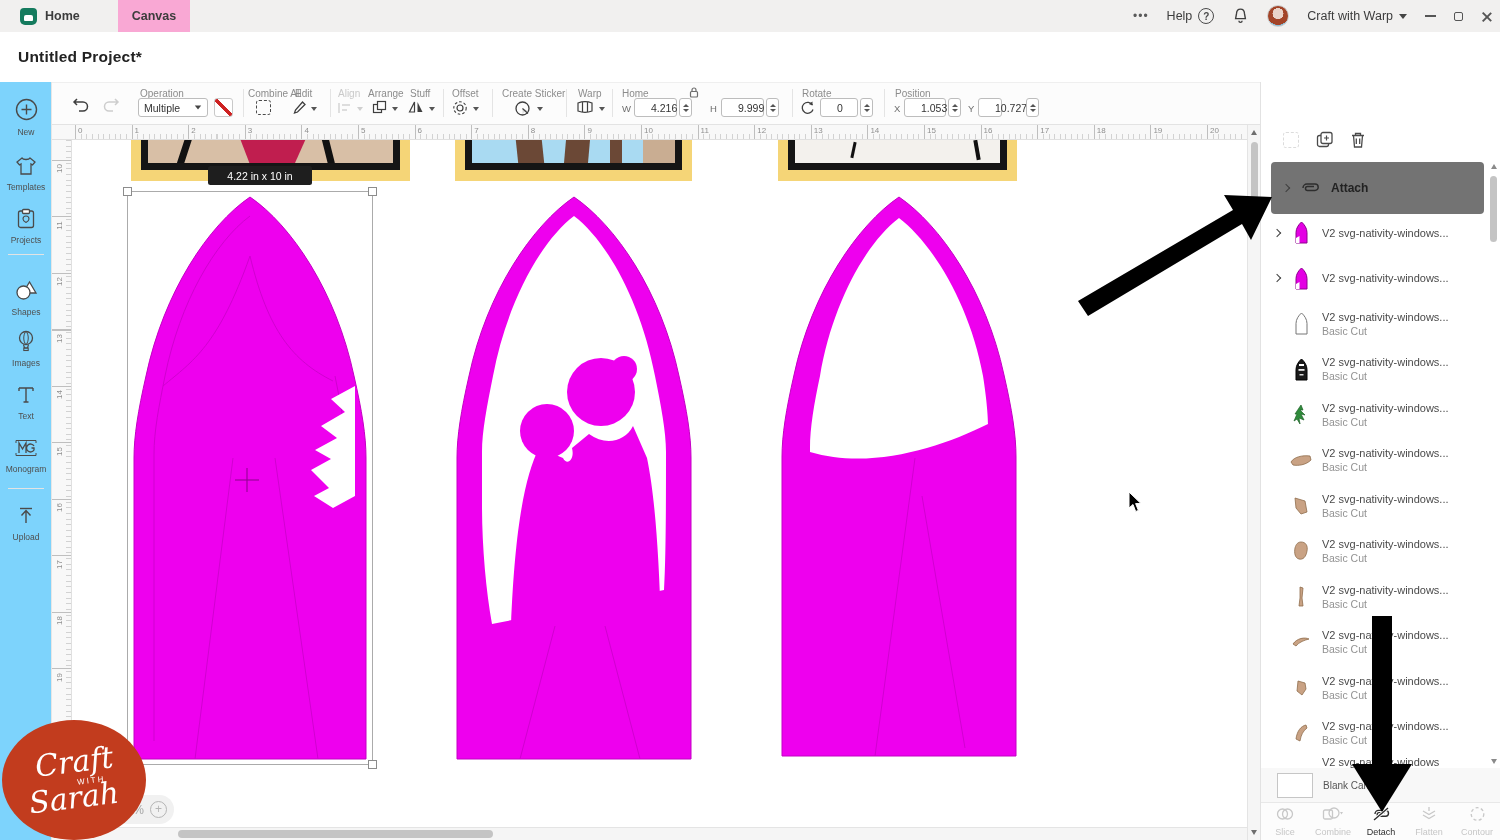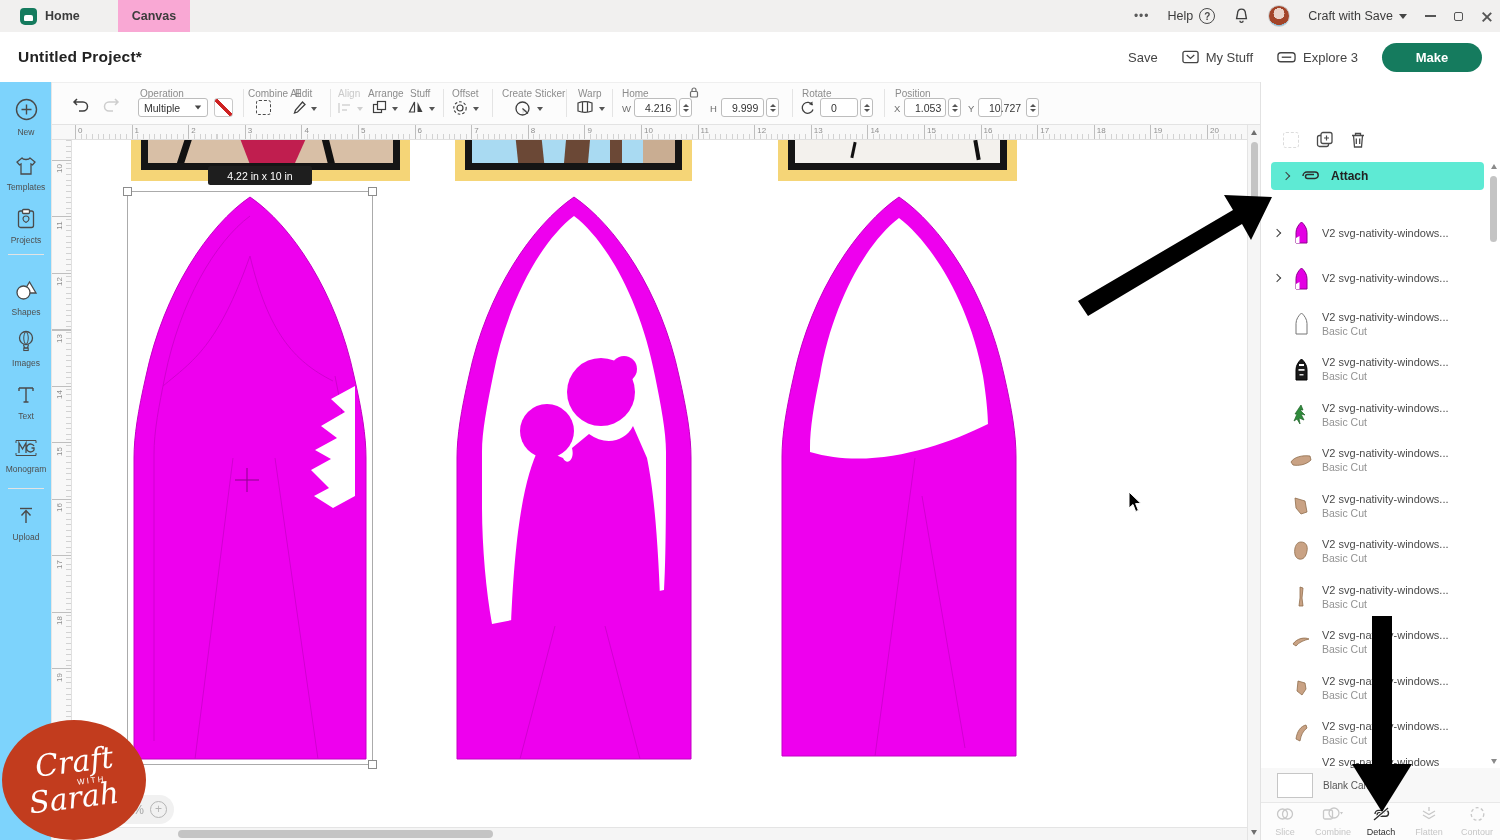--- a/index.html
+++ b/index.html
@@ -34,21 +34,21 @@
   #make-btn{width:100px;height:29px;border-radius:15px;background:#157B5E;color:#fff;font-size:13px;font-weight:bold;display:flex;align-items:center;justify-content:center;}
 
   
   #toolbar{left:52px;top:82px;width:1208px;height:43px;background:#FCFCFC;border-bottom:1px solid #E3E3E3;border-top:1px solid #EFEFEF;}
   .tlabel{position:absolute;top:5px;font-size:10px;color:#8C8C8C;white-space:nowrap;}
   .tlabel.dis{color:#C9C9C9;}
   .tdiv{position:absolute;top:6px;height:28px;width:1px;background:#E4E4E4;}
   .ticon{position:absolute;top:17px;}
   .tcaret{position:absolute;top:24px;width:0;height:0;border-left:3.5px solid transparent;border-right:3.5px solid transparent;border-top:4.5px solid #555;}
   .tcaret.dis{border-top-color:#CFCFCF;}
-  .tinput{position:absolute;top:15px;height:19px;border:1px solid #BDBDBD;border-radius:3px;background:#fff;font-size:10.5px;color:#333;display:flex;align-items:center;padding-left:10px;}
+  .tinput{position:absolute;top:15px;height:19px;border:1px solid #BDBDBD;border-radius:3px;background:#fff;font-size:10.5px;color:#333;display:flex;align-items:center;padding-left:16px;}
   .stepper{position:absolute;top:15px;width:13px;height:19px;border:1px solid #BDBDBD;border-radius:3px;background:#fff;display:flex;flex-direction:column;align-items:center;justify-content:center;gap:2px;}
   .stepper i{width:0;height:0;border-left:3px solid transparent;border-right:3px solid transparent;}
   .stepper .up{border-bottom:3.5px solid #555;} .stepper .dn{border-top:3.5px solid #555;}
   .minlab{position:absolute;top:20px;font-size:9.5px;color:#6E6E6E;}
   #op-select{position:absolute;left:86px;top:15px;width:70px;height:19px;border:1px solid #BDBDBD;border-radius:3px;background:#fff;font-size:10.5px;color:#333;display:flex;align-items:center;padding:0 5px;justify-content:space-between;}
   #op-swatch{position:absolute;left:162px;top:15px;width:19px;height:19px;border:1px solid #C9C9C9;border-radius:3px;background:linear-gradient(45deg,transparent 44%,#CE2222 44% 56%,transparent 56%),#fff;}
 
   
   #sidebar{left:0;top:82px;width:52px;height:758px;background:#7dd3fc;border-right:1px solid #E6E6E6;}
   .sb-item{position:absolute;left:0;width:52px;text-align:center;}
@@ -84,21 +84,21 @@
   #cvthumb{position:absolute;left:3px;top:17px;width:7px;height:72px;background:#C4C4C4;border-radius:4px;}
 
   
   #panel{left:1260px;top:82px;width:240px;height:758px;background:#fff;border-left:1px solid #E2E2E2;}
   #panel-tabs{position:absolute;left:0;top:0;width:240px;height:38px;border-bottom:1px solid #E6E6E6;}
   #tab-layers{position:absolute;left:12px;top:10px;font-size:12.5px;font-weight:bold;color:#157B5E;}
   #tab-layers-underline{position:absolute;left:10px;top:35px;width:50px;height:3px;background:#157B5E;}
   #tab-colorsync{position:absolute;left:77px;top:10px;font-size:12.5px;color:#5F5F5F;}
   #panel-icons{position:absolute;left:0;top:42px;width:240px;height:34px;}
   #layer-list{position:absolute;left:0;top:78px;width:240px;height:608px;overflow:hidden;}
-  #attach-row{position:absolute;left:10px;top:2px;width:213px;height:28px;background:#5eead4;border-radius:4px;display:flex;align-items:center;gap:10px;padding-left:12px;}
+  #attach-row{position:absolute;left:10px;top:2px;width:213px;height:52px;background:#737373;border-radius:4px;display:flex;align-items:center;gap:10px;padding-left:12px;}
   #attach-label{font-size:12px;font-weight:bold;color:#222;}
   .chev{width:6px;height:6px;border-right:1.6px solid #3E3E3E;border-bottom:1.6px solid #3E3E3E;transform:rotate(-45deg);flex:none;}
   .lrow{position:absolute;left:10px;width:213px;height:45px;display:flex;align-items:center;gap:9px;padding-left:3px;}
   .lrow .thumb{width:24px;display:flex;justify-content:center;flex:none;}
   .lrow .txt .nm{font-size:11px;color:#4A4A4A;white-space:nowrap;}
   .lrow .txt .sub{font-size:10.5px;color:#929292;margin-top:2px;}
   #list-scroll{position:absolute;left:227px;top:78px;width:12px;height:608px;}
   #list-thumb{position:absolute;left:2px;top:16px;width:7px;height:66px;background:#C4C4C4;border-radius:4px;}
   #blankbar{position:absolute;left:0;top:686px;width:240px;height:34px;background:#F8F8F8;display:flex;align-items:center;gap:10px;padding-left:16px;}
   #blank-swatch{width:36px;height:25px;background:#fff;border:1px solid #C6C6C6;}
@@ -136,51 +136,31 @@
       <span class="dots">•••</span>
       <span class="tb-item">
         <span>Help</span>
         <span class="qmark">?</span>
       </span>
       <svg width="17" height="18" viewBox="0 0 16 16">
           <path d="M8 1.5 C5.4 1.5 4.3 3.8 4.2 6 L3.4 10.5 H12.6 L11.8 6 C11.7 3.8 10.6 1.5 8 1.5 Z M6.5 12.5 a1.5 1.5 0 0 0 3 0" fill="none" stroke="#3E3E3E" stroke-width="1.3"></path>
         </svg>
       <span id="avatar"></span>
       <span class="tb-item">
-        <span>Craft with Save</span>
+        <span>Craft with Warp</span>
         <span class="caret-down"></span>
       </span>
       <span class="win-min"></span>
       <span class="win-max"></span>
       <span class="win-close"></span>
     </div>
   </div>
 
   <div id="header" class="abs">
     <div id="proj-title" class="abs">Untitled Project*</div>
-    <div id="header-right" class="abs">
-      <span class="hdr-link">
-          <span>Save</span>
-        </span>
-      <span class="hdr-link">
-        <svg width="17" height="14" viewBox="0 0 18 14">
-            <rect x="1" y="1" width="16" height="12" rx="2" fill="none" stroke="#444" stroke-width="1.4"></rect>
-            <path d="M5 5 L9 8.5 L13 5" fill="none" stroke="#444" stroke-width="1.4"></path>
-          </svg>
-        <span>My Stuff</span>
-      </span>
-      <span class="hdr-link">
-        <svg width="19" height="13" viewBox="0 0 20 13">
-            <rect x="1" y="1.5" width="18" height="9.5" rx="3" fill="none" stroke="#444" stroke-width="1.4"></rect>
-            <line x1="5" y1="6.2" x2="15" y2="6.2" stroke="#444" stroke-width="1.4"></line>
-          </svg>
-        <span>Explore 3</span>
-      </span>
-      <div id="make-btn">Make</div>
-    </div>
   </div>
 
   <div id="toolbar" class="abs">
     <svg class="ticon" style="left:20px;top:13px" width="18" height="16" viewBox="0 0 18 16">
         <path d="M5 3 L2 6 L5 9 M2 6 H11 a4.5 4.5 0 0 1 0 9 H7" fill="none" stroke="#3E3E3E" stroke-width="1.5"></path>
       </svg>
     <svg class="ticon" style="left:50px;top:13px" width="18" height="16" viewBox="0 0 18 16">
         <path d="M13 3 L16 6 L13 9 M16 6 H7 a4.5 4.5 0 0 0 0 9 H11" fill="none" stroke="#CDCDCD" stroke-width="1.5"></path>
       </svg>
 

